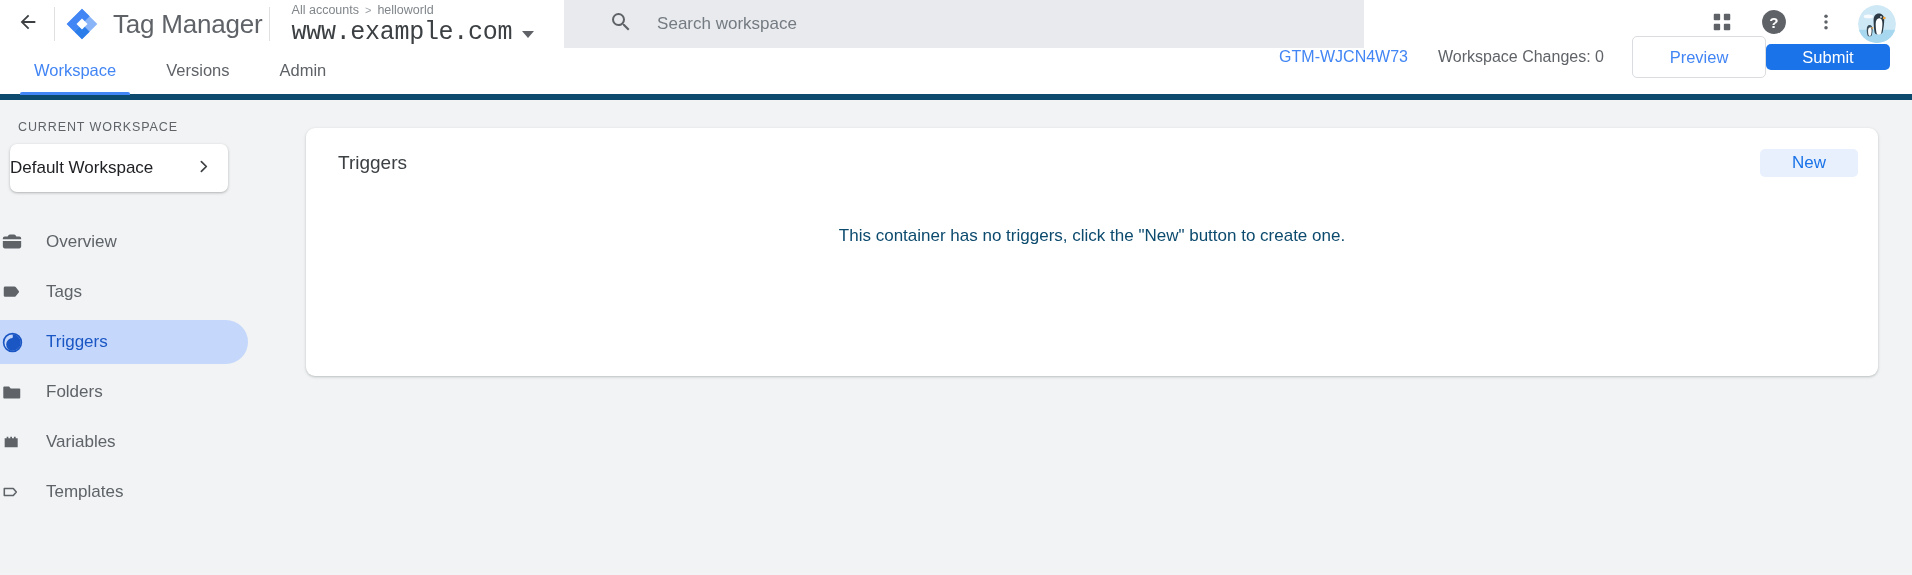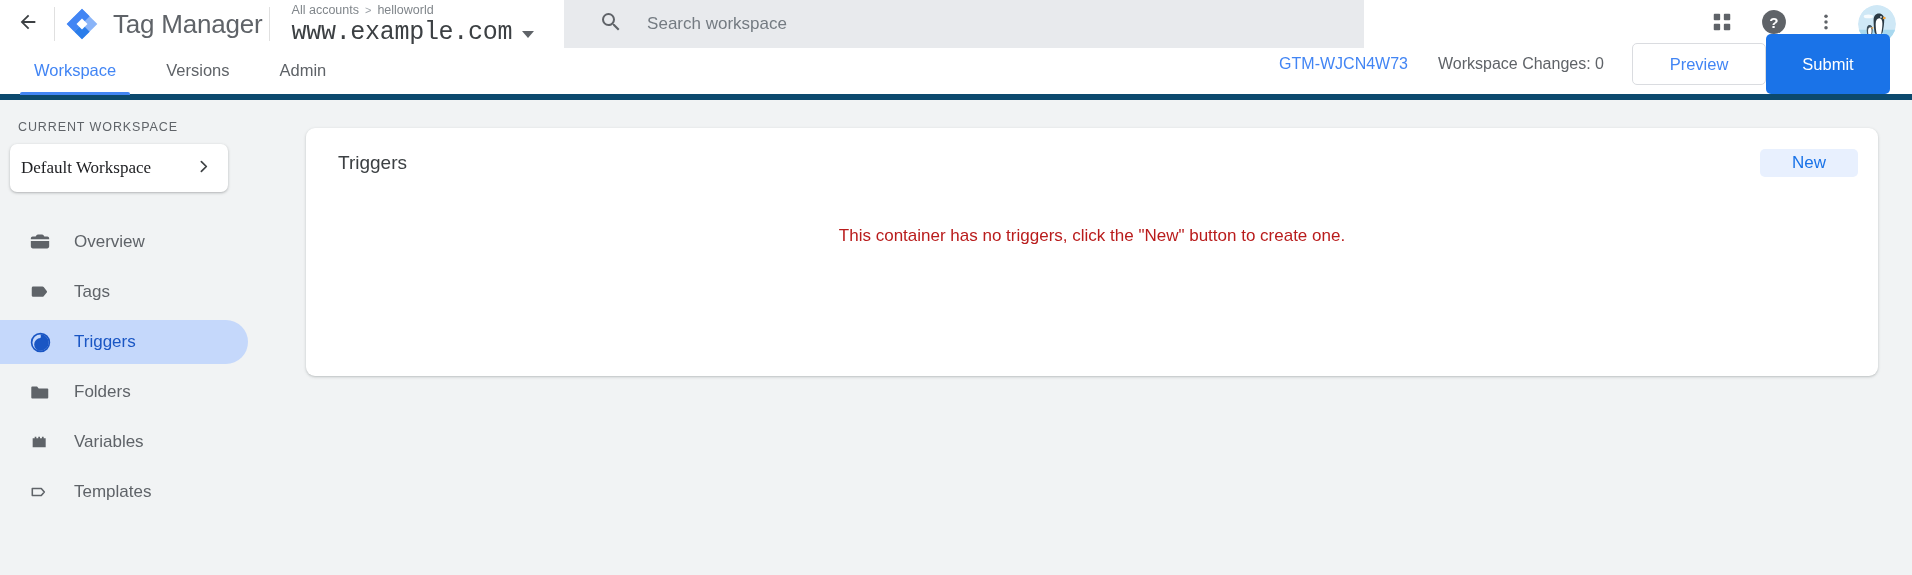--- a/index.html
+++ b/index.html
@@ -91,21 +91,21 @@
   }
   .search-wrap {
     margin-left: 30px;
     flex: 0 0 auto;
     width: 800px;
     height: 48px;
     background: #e8eaed;
     border-radius: 0;
     display: flex;
     align-items: center;
-    padding: 0 0 0 35px;
+    padding: 0 0 0 45px;
     cursor: text;
   }
   .search-input {
     border: none;
     outline: none;
     background: transparent;
     font-family: "Liberation Sans", sans-serif;
     font-size: 17px;
     color: #3c4043;
     margin-left: 24px;
@@ -164,21 +164,21 @@
     content: "";
     position: absolute;
     left: 0; right: 0; bottom: -1px;
     height: 3px;
     background: #4285f4;
     border-radius: 2px 2px 0 0;
   }
   .nav-right {
     position: absolute;
     right: 22px;
-    bottom: 4px;
+    bottom: 11px;
     height: 52px;
     display: flex;
     align-items: center;
     gap: 0;
   }
   .gtm-id {
     font-size: 16px;
     color: #4285f4;
     cursor: pointer;
     margin-right: 30px;
@@ -197,21 +197,21 @@
     border: 1px solid #dadce0;
     border-radius: 5px;
     background: #fff;
     color: #4285f4;
     font-size: 16.5px;
     font-family: "Liberation Sans", sans-serif;
     cursor: pointer;
     display: flex; align-items: center; justify-content: center;
   }
   .btn-submit {
-    height: 60px;
+    height: 26px;
     min-width: 124px;
     padding: 0 22px;
     border: none;
     border-radius: 5px;
     background: #1a73e8;
     color: #ffffff;
     font-size: 16.5px;
     font-family: "Liberation Sans", sans-serif;
     font-weight: 500;
     cursor: pointer;
@@ -240,34 +240,32 @@
   }
   .ws-card {
     margin: 0 68px 0 10px;
     height: 48px;
     background: #ffffff;
     border-radius: 7px;
     box-shadow: 0 1px 2px rgba(60,64,67,0.25), 0 1px 3px 1px rgba(60,64,67,0.08);
     display: flex;
     align-items: center;
     justify-content: space-between;
-    padding: 0 16px 0 11px;
-    cursor: pointer;
-    font-family: Liberation Serif, serif;
+    padding: 0 16px 0 0;
+    cursor: pointer;
   }
   .ws-card-name { font-size: 17px; color: #202124; white-space: nowrap; }
   .chev { font-size: 19px; color: #3c4043; line-height: 1; }
 
   .nav-list { margin-top: 28px; }
   .nav-item {
     height: 44px;
     display: flex;
     align-items: center;
     gap: 22px;
-    padding-left: 28px;
     margin-bottom: 6px;
     border-radius: 0 24px 24px 0;
     margin-right: 48px;
     cursor: pointer;
   }
   .nav-item.selected { background: #c5d8fb; }
   .nav-item .ico {
     width: 24px; height: 24px;
     display: flex; align-items: center; justify-content: center;
     flex: 0 0 24px;
@@ -311,21 +309,21 @@
     color: #1a73e8;
     font-size: 17px;
     font-family: "Liberation Sans", sans-serif;
     font-weight: 500;
     cursor: pointer;
     display: flex; align-items: center; justify-content: center;
   }
   .empty-msg {
     text-align: center;
     font-size: 17px;
-    color: #b91c1c;
+    color: #0c4a6e;
     margin-top: 28px;
   }
 </style>
 </head>
 <body>
 
 <div class="topbar">
 
   <div class="back-btn">
     <span>

